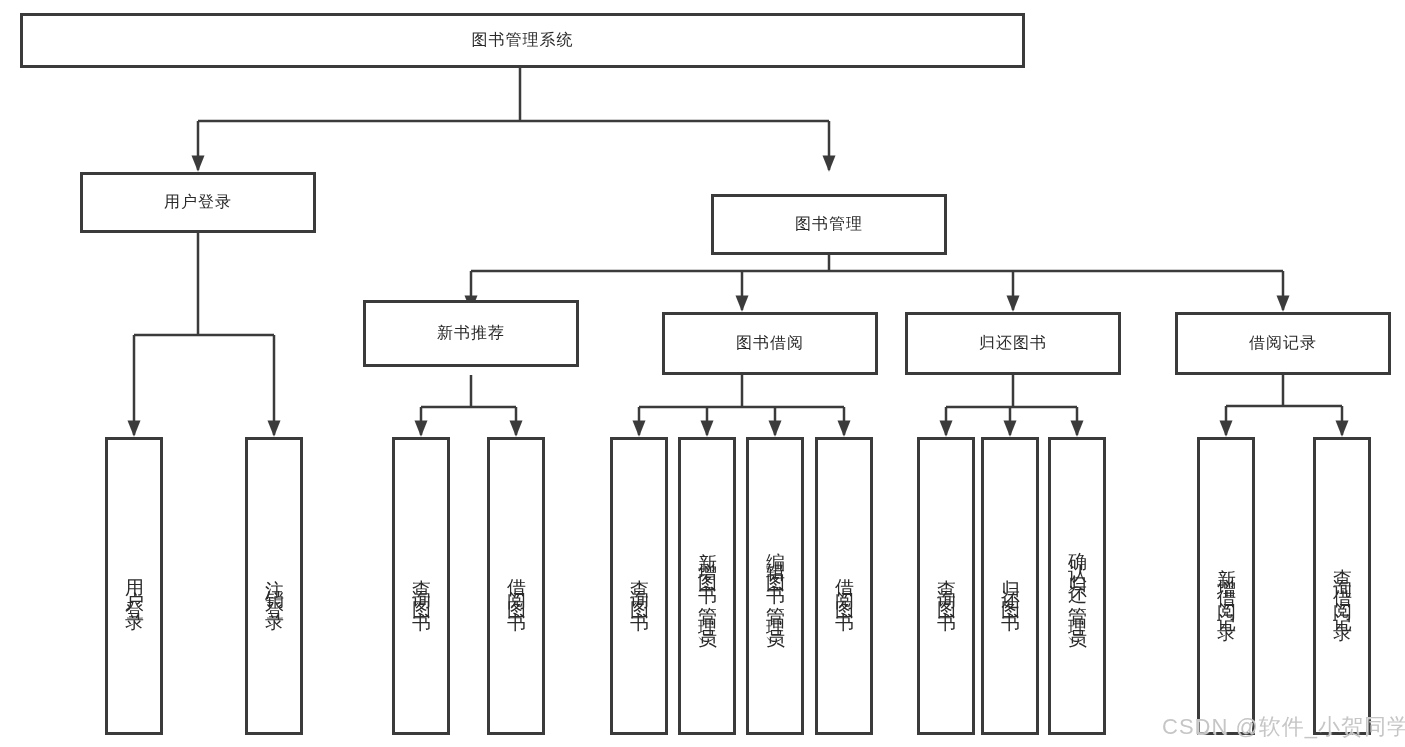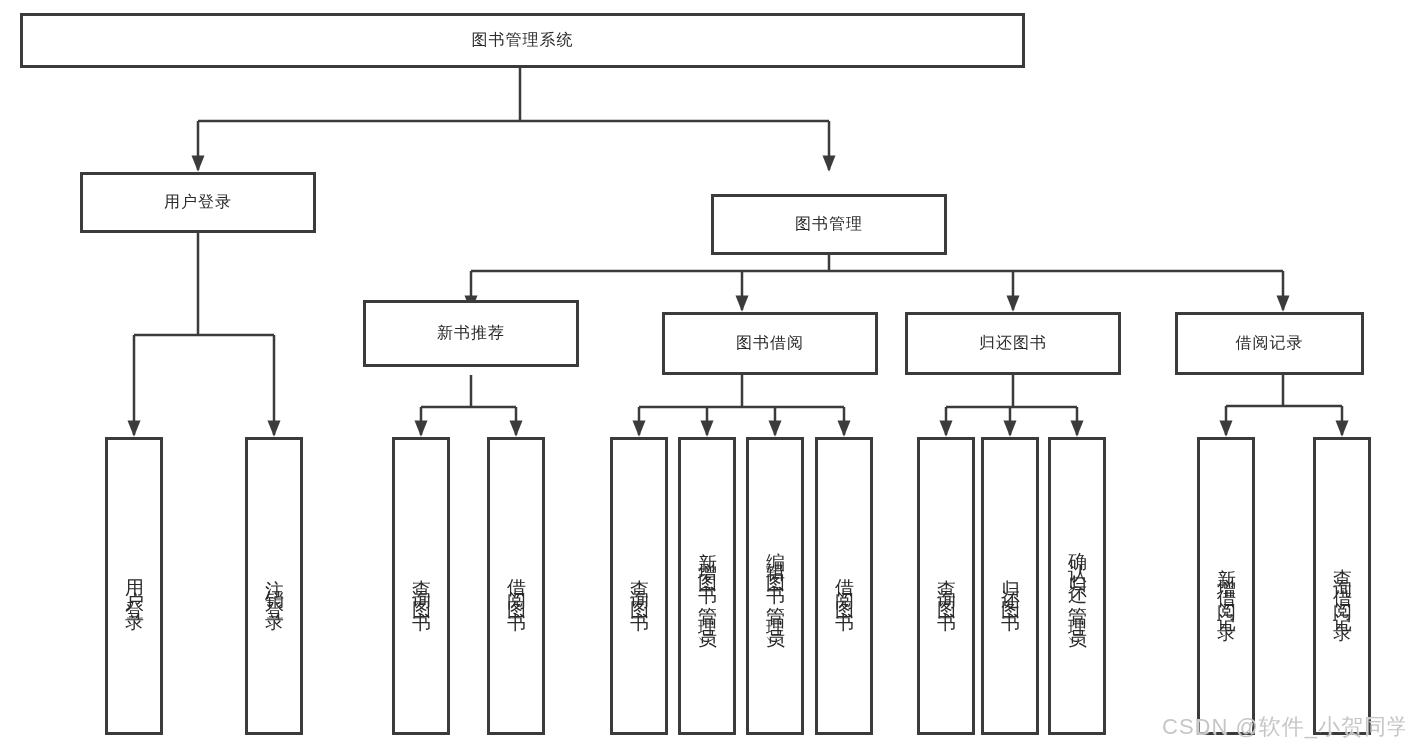--- a/index.html
+++ b/index.html
@@ -79,21 +79,21 @@
 
   <div class="node hbox" style="left:363px;top:300px;width:216px;height:67px;">
     <span class="lbl">新书推荐</span>
   </div>
   <div class="node hbox" style="left:634px;top:312px;width:216px;height:63px;margin-left:28px;">
     <span class="lbl">图书借阅</span>
   </div>
   <div class="node hbox" style="left:905px;top:312px;width:216px;height:63px;">
     <span class="lbl">归还图书</span>
   </div>
-  <div class="node hbox" style="left:1175px;top:312px;width:189px;height:63px;">
+  <div class="node hbox" style="left:1175px;top:312px;width:216px;height:63px;">
     <span class="lbl">借阅记录</span>
   </div>
 
   <div class="node vbox" style="left:105px;">
     <span class="lbl">用户登录</span>
   </div>
   <div class="node vbox" style="left:245px;">
     <span class="lbl">注销登录</span>
   </div>
 

